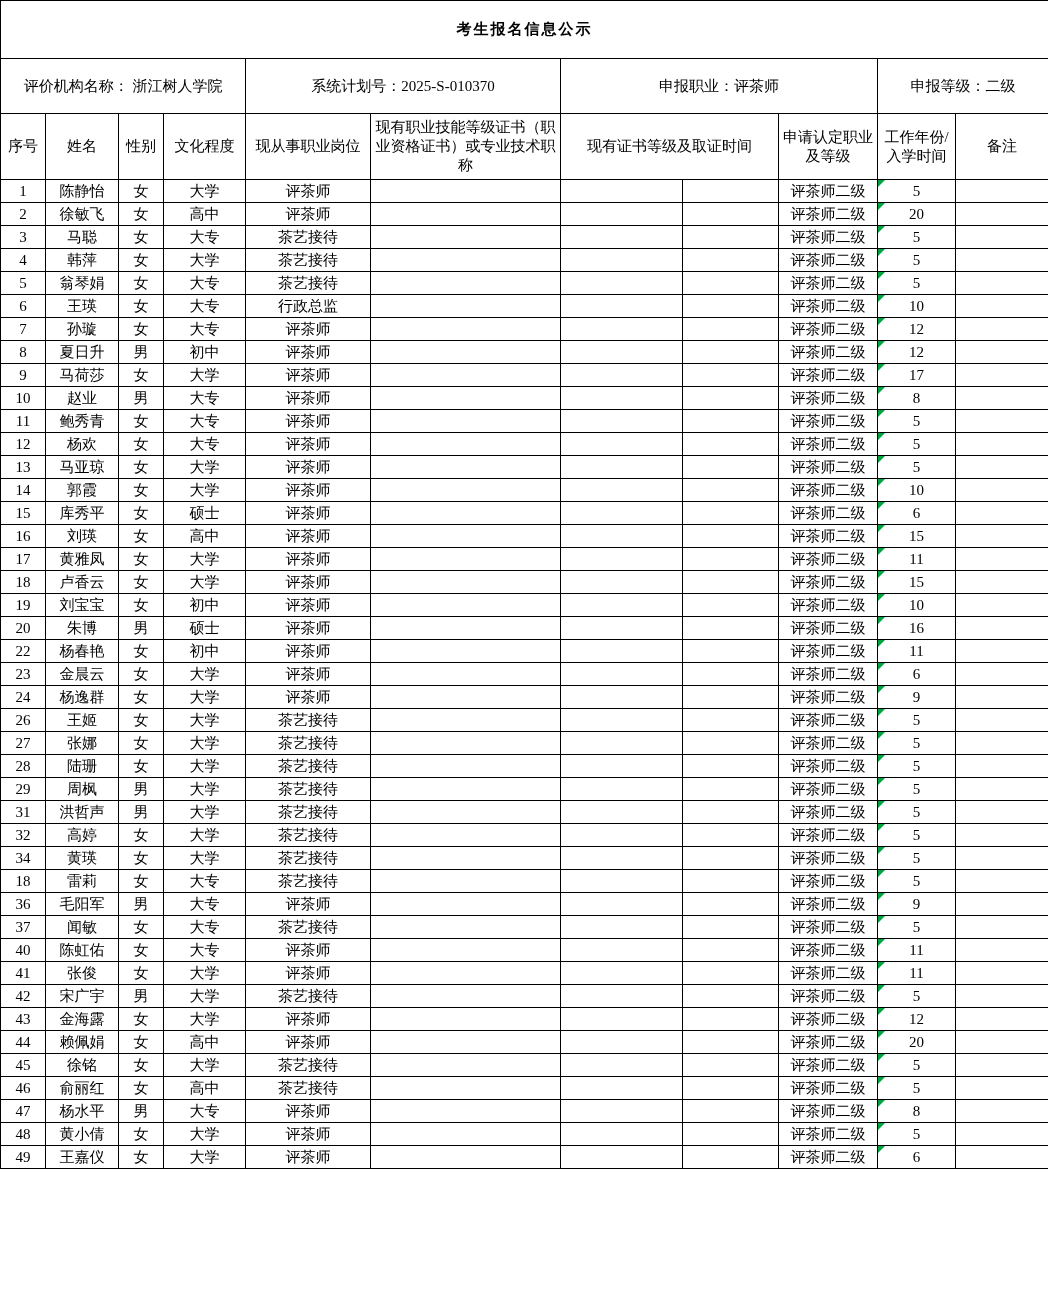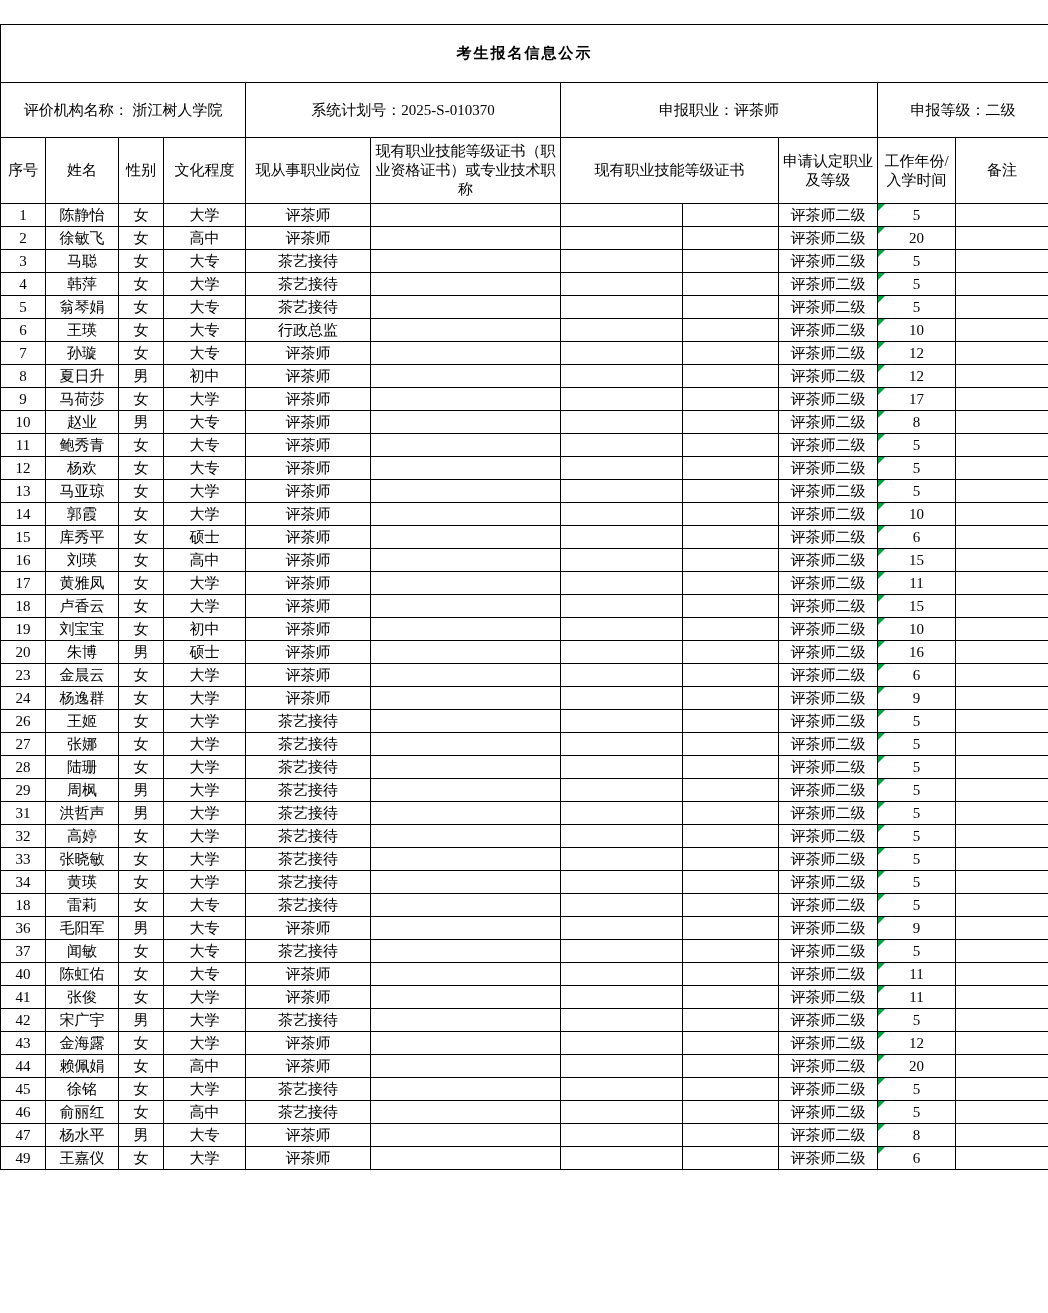--- a/index.html
+++ b/index.html
@@ -3,21 +3,20 @@
 <meta charset="utf-8">
 <style>
   html, body { margin: 0; padding: 0; background: #ffffff; }
   #sheet {
     width: 1048px;
     border-collapse: collapse;
     table-layout: fixed;
     font-family: "Liberation Serif", "DejaVu Serif", serif;
     color: #000;
     background: #fff;
-    margin-top: 24px;
   }
   #sheet td {
     border: 1px solid #000;
     text-align: center;
     vertical-align: middle;
     padding: 0 2px;
     font-size: 15px;
     overflow: hidden;
   }
   td.title-cell {
@@ -81,21 +80,21 @@
       <td colspan="3">申报职业：评茶师</td>
       <td colspan="2">申报等级：二级</td>
     </tr>
     <tr class="header-row">
       <td>序号</td>
       <td>姓名</td>
       <td>性别</td>
       <td>文化程度</td>
       <td>现从事职业岗位</td>
       <td>现有职业技能等级证书（职业资格证书）或专业技术职称</td>
-      <td colspan="2">现有职业技能等级证书</td>
+      <td colspan="2">现有证书等级及取证时间</td>
       <td class="hdr-apply">申请认定职业及等级</td>
       <td class="hdr-years">工作年份/入学时间</td>
       <td>备注</td>
     </tr>
   </thead>
   <tbody id="table-body">
       <tr>
     <td>1</td>
     <td>陈静怡</td>
     <td>女</td>
@@ -349,20 +348,33 @@
     <td>硕士</td>
     <td>评茶师</td>
     <td></td>
     <td></td>
     <td></td>
     <td>评茶师二级</td>
     <td class="years-cell">16</td>
     <td></td>
   </tr>
       <tr>
+    <td>22</td>
+    <td>杨春艳</td>
+    <td>女</td>
+    <td>初中</td>
+    <td>评茶师</td>
+    <td></td>
+    <td></td>
+    <td></td>
+    <td>评茶师二级</td>
+    <td class="years-cell">11</td>
+    <td></td>
+  </tr>
+      <tr>
     <td>23</td>
     <td>金晨云</td>
     <td>女</td>
     <td>大学</td>
     <td>评茶师</td>
     <td></td>
     <td></td>
     <td></td>
     <td>评茶师二级</td>
     <td class="years-cell">6</td>
@@ -453,33 +465,20 @@
     <td>大学</td>
     <td>茶艺接待</td>
     <td></td>
     <td></td>
     <td></td>
     <td>评茶师二级</td>
     <td class="years-cell">5</td>
     <td></td>
   </tr>
       <tr>
-    <td>33</td>
-    <td>张晓敏</td>
-    <td>女</td>
-    <td>大学</td>
-    <td>茶艺接待</td>
-    <td></td>
-    <td></td>
-    <td></td>
-    <td>评茶师二级</td>
-    <td class="years-cell">5</td>
-    <td></td>
-  </tr>
-      <tr>
     <td>34</td>
     <td>黄瑛</td>
     <td>女</td>
     <td>大学</td>
     <td>茶艺接待</td>
     <td></td>
     <td></td>
     <td></td>
     <td>评茶师二级</td>
     <td class="years-cell">5</td>
@@ -619,20 +618,33 @@
     <td>47</td>
     <td>杨水平</td>
     <td>男</td>
     <td>大专</td>
     <td>评茶师</td>
     <td></td>
     <td></td>
     <td></td>
     <td>评茶师二级</td>
     <td class="years-cell">8</td>
+    <td></td>
+  </tr>
+      <tr>
+    <td>48</td>
+    <td>黄小倩</td>
+    <td>女</td>
+    <td>大学</td>
+    <td>评茶师</td>
+    <td></td>
+    <td></td>
+    <td></td>
+    <td>评茶师二级</td>
+    <td class="years-cell">5</td>
     <td></td>
   </tr>
       <tr>
     <td>49</td>
     <td>王嘉仪</td>
     <td>女</td>
     <td>大学</td>
     <td>评茶师</td>
     <td></td>
     <td></td>

